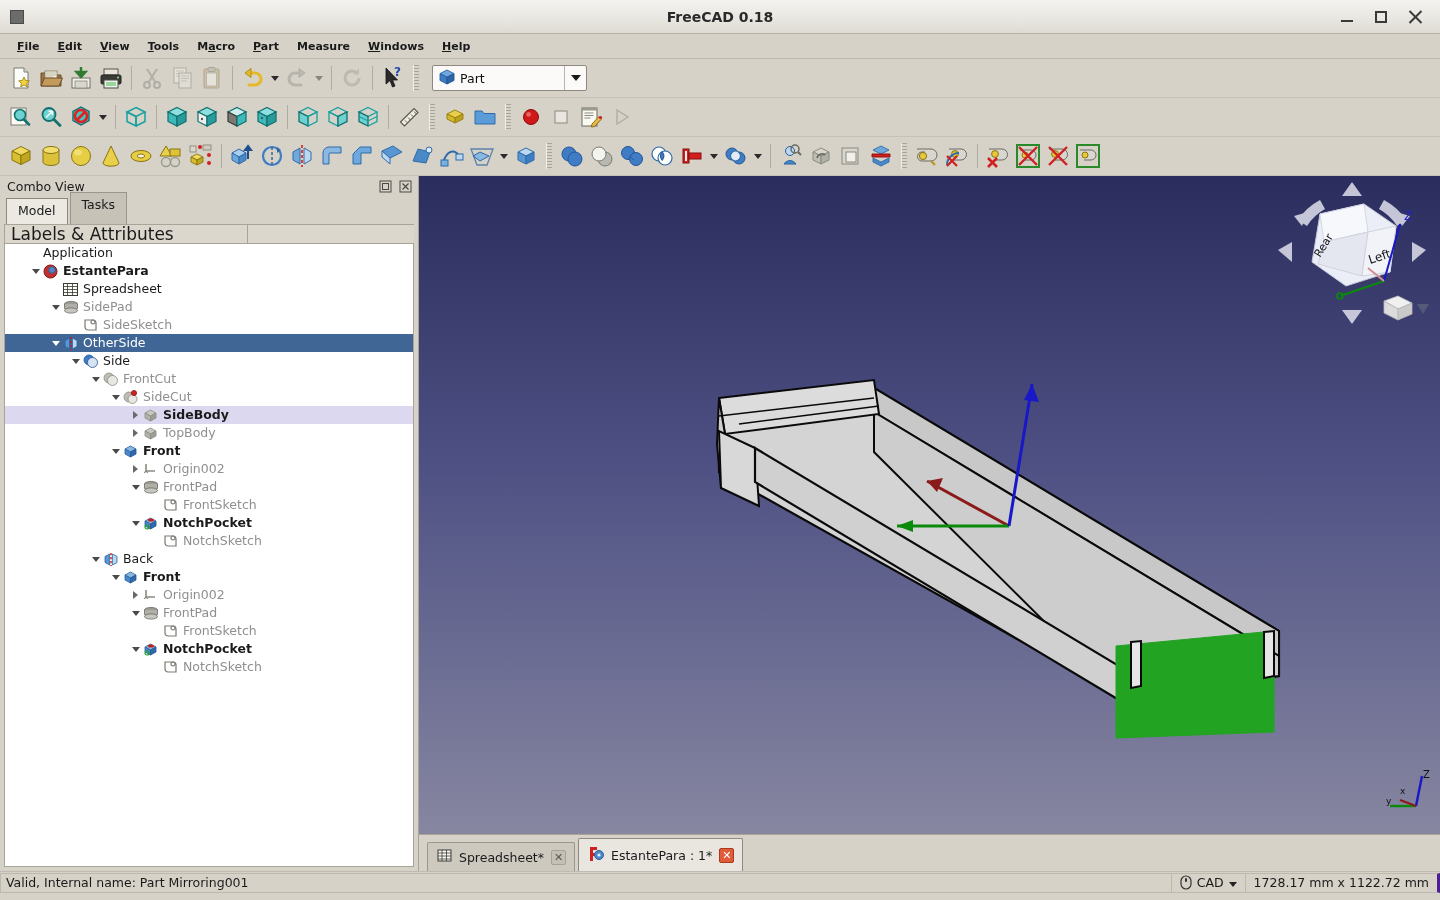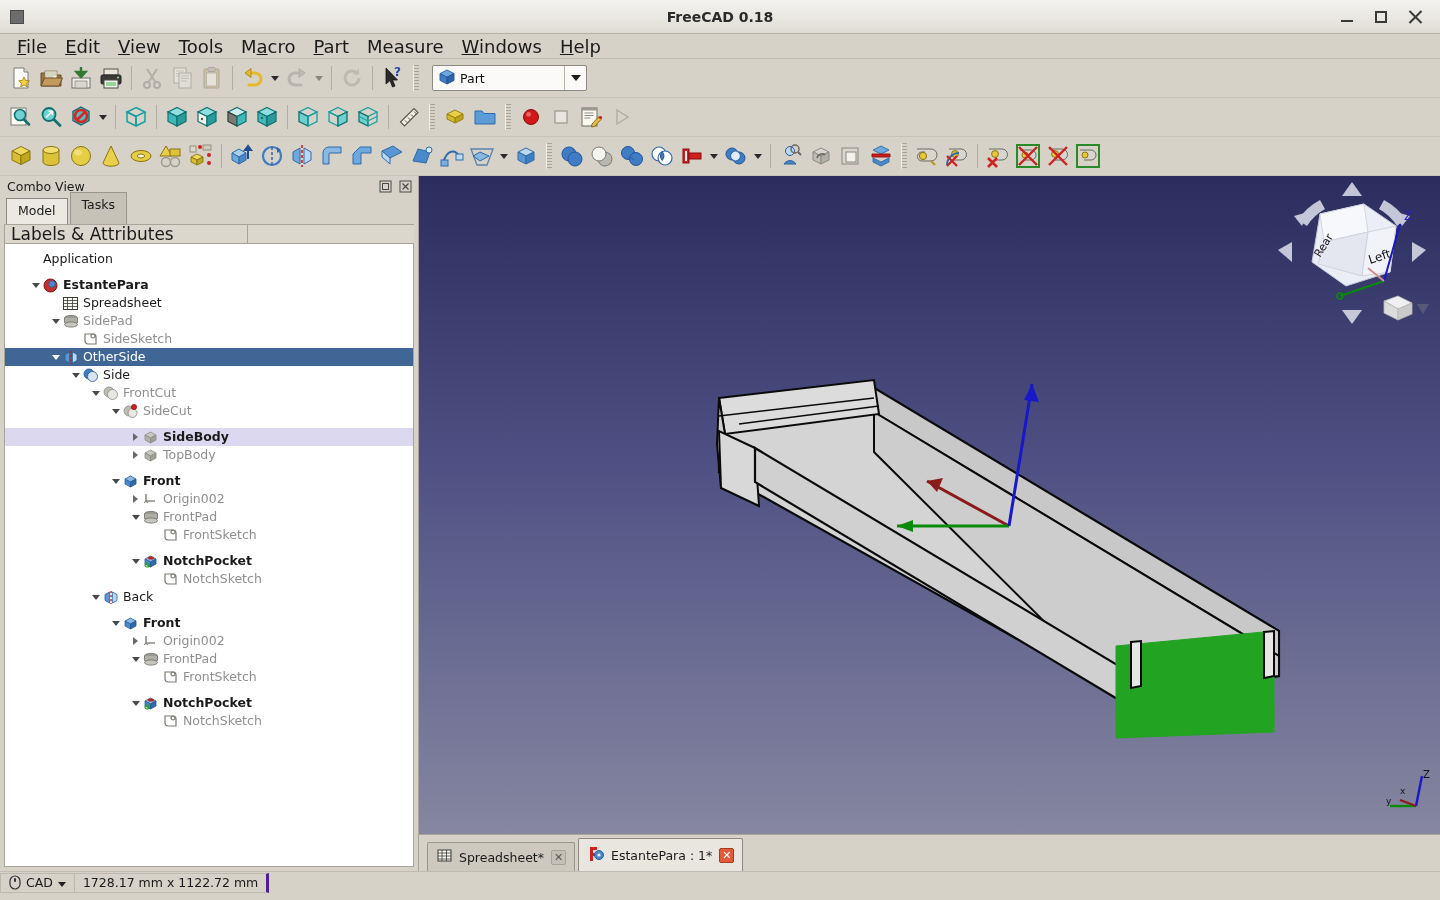--- a/index.html
+++ b/index.html
@@ -39,21 +39,21 @@
     content:"";position:absolute;left:-1px;top:6px;width:17px;height:2px;background:#3a3a3a;}
   .tb-btn.close::before{transform:rotate(45deg);}
   .tb-btn.close::after{transform:rotate(-45deg);}
 
   
   #menubar {
     height:25px; background:#d6d2c8; display:flex; align-items:center;
     padding-left:8px; border-bottom:1px solid #bfbbb1;
   }
   .menu-item {
-    padding:3px 9px; font-size:18px; color:#1a1a1a; cursor:default;
+    padding:3px 9px; font-size:11px; color:#1a1a1a; cursor:default;font-weight:bold;
   }
   .menu-item u { text-decoration:underline; }
 
   
   .toolbar-row {
     display:flex; align-items:center; height:39px;
     background:#d6d2c8; border-bottom:1px solid #c6c2b8;
     padding-left:6px;
   }
   .grip {
@@ -116,30 +116,30 @@
     display:flex; align-items:center; margin:0 4px 0 4px;
   }
   .tree-header .th-cell {
     padding-left:6px; font-size:17px; color:#1a1a1a;
     border-right:1px solid #a8a49a; width:243px; height:100%;
     display:flex; align-items:center;
   }
   .tree-body {
     flex:1; margin:0 4px 4px 4px; background:#ffffff;
     border:1px solid #a8a49a; border-top:none; overflow:hidden;
-    padding-top:6px;
+    padding-top:0;
   }
   .trow {
     height:18px; display:flex; align-items:center; font-size:12.5px;
     color:#1a1a1a; cursor:default; white-space:nowrap;
   }
   .trow.sel { background:#3f6694; color:#ffffff; }
   .trow.sel2 { background:#dcd8f0; }
   .trow.greyed { color:#8f8f8f; }
-  .trow.bold { font-weight:bold;margin-top:8px; }
+  .trow.bold { font-weight:bold; }
   .tarrow { width:13px;height:18px;display:flex;align-items:center;justify-content:center;flex:none; }
   .tarrow.down::after{
     content:"";border-left:4.5px solid transparent;border-right:4.5px solid transparent;
     border-top:5px solid #4a4a4a;}
   .tarrow.down.w::after{border-top-color:#ffffff;}
   .tarrow.right::after{
     content:"";border-top:4.5px solid transparent;border-bottom:4.5px solid transparent;
     border-left:5px solid #6a6a6a;}
   .tarrow.blank{}
   .ticon { width:17px;height:16px;margin-right:4px;flex:none;display:flex;align-items:center;justify-content:center; }
@@ -1055,20 +1055,21 @@
           </svg>
         </span>
         <span>EstantePara : 1*</span>
         <span class="vclose">✕</span>
       </div>
     </div>
   </div>
 </div>
 
 <div id="statusbar">
+  <div class="sb-msg">Valid, Internal name: Part   Mirroring001</div>
   <div class="sb-cell">
     <span style="margin-right:5px;display:flex;">
       <svg width="12" height="15" viewBox="0 0 12 15">
         <rect x="1" y="1" width="10" height="13" rx="5" fill="none" stroke="#333" stroke-width="1.2"></rect>
         <rect x="5" y="3" width="2" height="4" rx="1" fill="#333"></rect>
       </svg>
     </span>
     <span>CAD</span>
     <span class="sb-nav-arrow"></span>
   </div>

